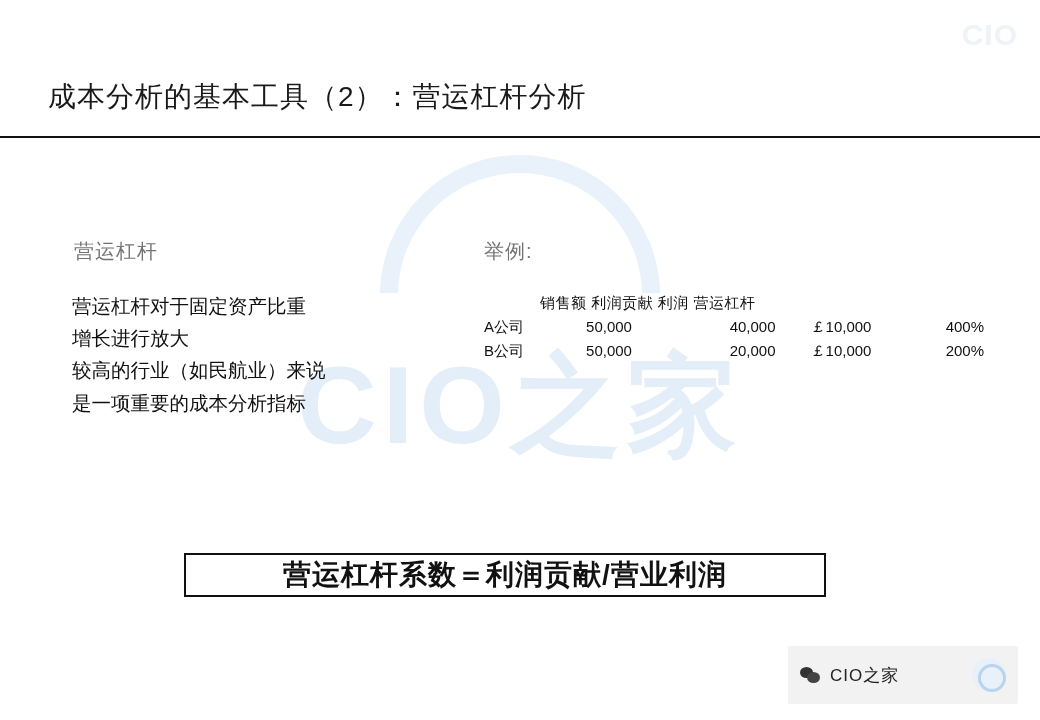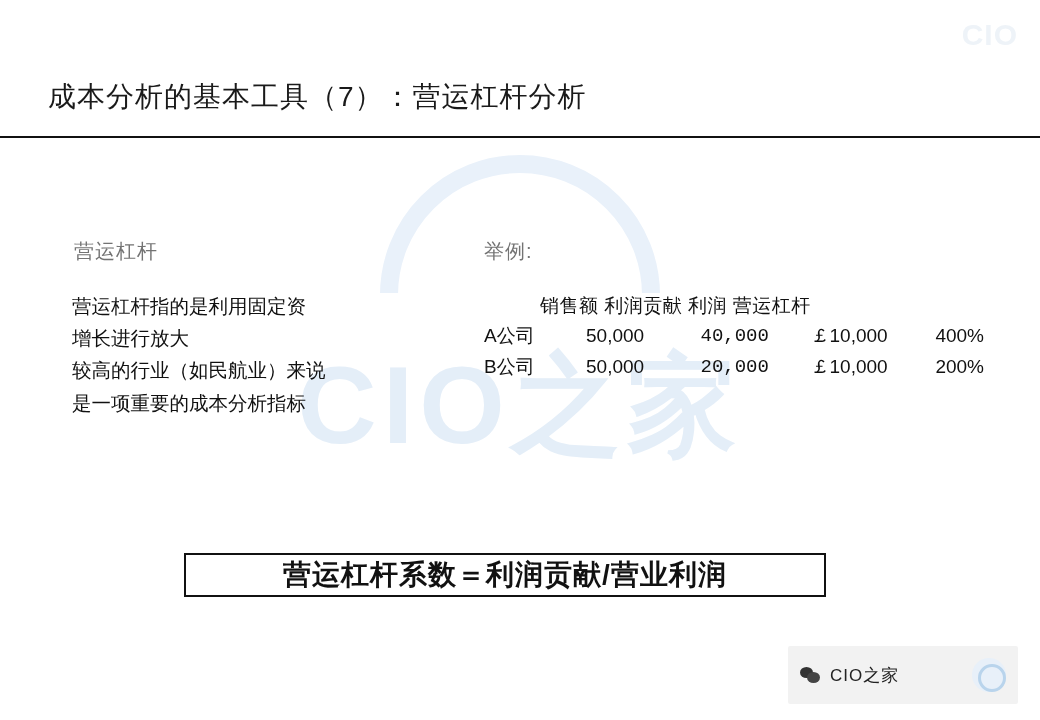--- a/index.html
+++ b/index.html
@@ -103,37 +103,37 @@
     line-height: 1.55;
     color: #111;
   }
   .bullet-block p {
     margin: 0 0 2px 0;
     text-indent: -0.1em;
   }
 
   
   .tbl {
-    font-size: 19px;
+    font-size: 15px;
     color: #111;
     line-height: 1.6;
   }
   .tbl-head {
     padding-left: 56px;
     white-space: nowrap;
     letter-spacing: 0.5px;
   }
   .tbl-row {
     white-space: nowrap;
     display: flex;
     gap: 35px;
   }
   .c-name  { width: 92px; }
   .c-sales { width: 100px; text-align: left; }
-  .c-contr { width: 112px; text-align: center; font-family: Liberation Mono, monospace; }
+  .c-contr { width: 112px; text-align: right; }
   .c-profit{ width: 110px; text-align: left; }
   .c-lev   { width: 80px;  text-align: right; }
 
   .notes {
     margin-top: 26px;
     font-size: 19px;
     line-height: 1.65;
     color: #111;
   }
   .notes p { margin: 0; white-space: nowrap; }
@@ -204,27 +204,27 @@
 <div class="slide">
 
   <div class="watermark">
     <div class="wm-inner">
       <div class="wm-circle"></div>
       <div class="wm-text">CIO之家</div>
     </div>
   </div>
   <div class="wm-cio-corner">CIO</div>
 
-  <div class="title">成本分析的基本工具（7）：营运杠杆分析</div>
+  <div class="title">成本分析的基本工具（2）：营运杠杆分析</div>
   <div class="title-rule"></div>
 
   <div class="col-left">
     <div class="heading">营运杠杆</div>
     <div class="bullet-block">
-      <p>营运杠杆指的是利用固定资</p>
+      <p>营运杠杆对于固定资产比重</p>
       <p>增长进行放大</p>
       <p>较高的行业（如民航业）来说</p>
       <p>是一项重要的成本分析指标</p>
     </div>
   </div>
 
   <div class="col-right">
     <div class="heading">举例:</div>
 
     <div class="tbl">

